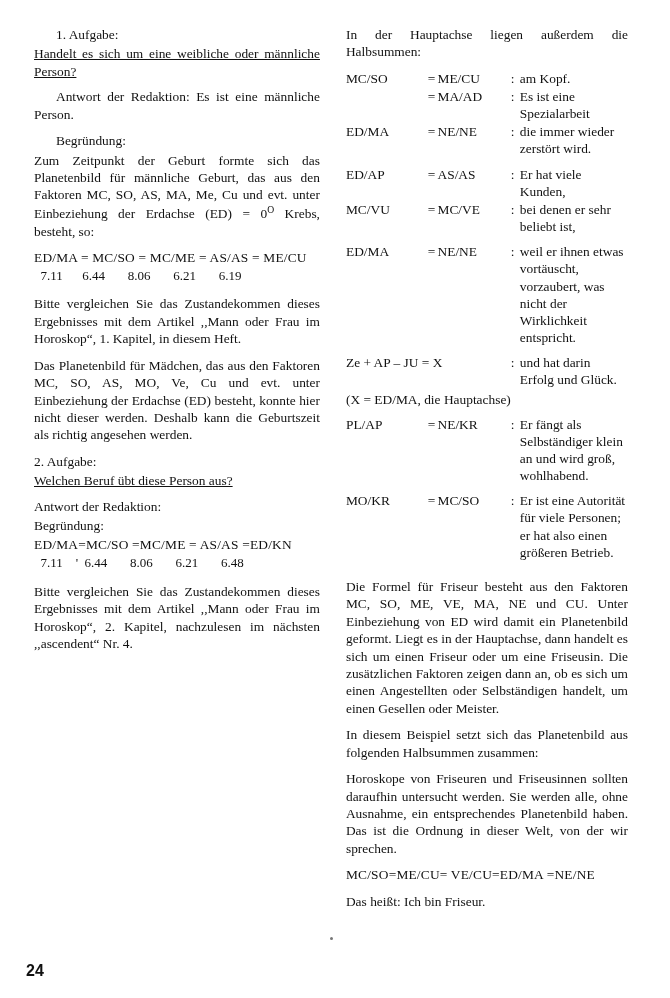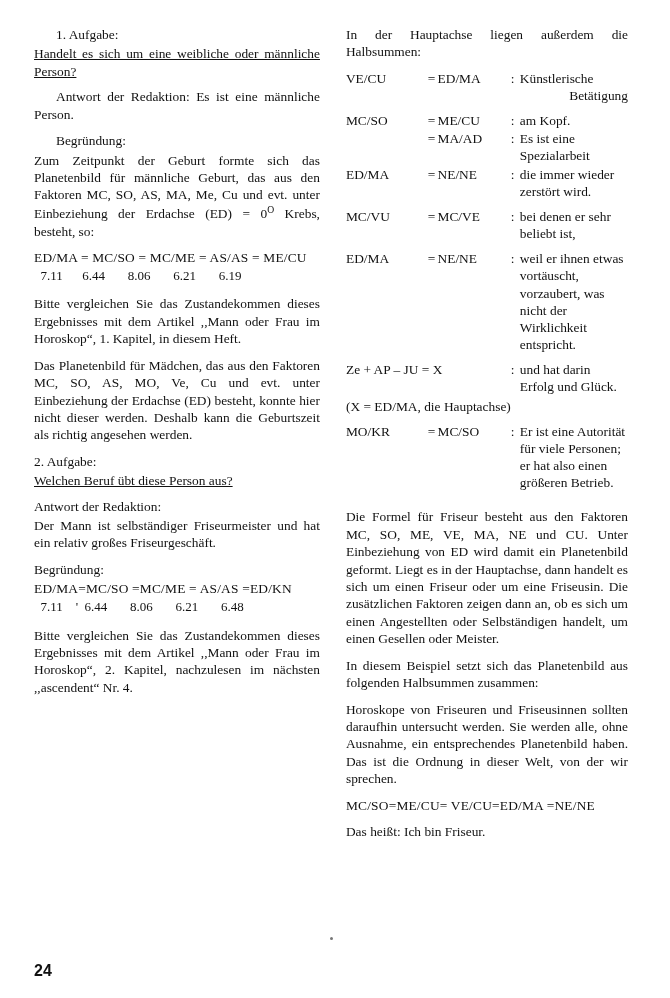--- a/index.html
+++ b/index.html
@@ -74,21 +74,21 @@
   .c-left  { width: 74px; white-space: nowrap; }
   .c-eq    { width: 11px; text-align: center; }
   .c-mid   { width: 68px; white-space: nowrap; }
   .c-colon { width: 9px; }
   .c-desc  { }
   .rowgap td { padding-bottom: 8px; }
   .desc-right { text-align: right; display:block; }
   .paren-row td { padding-top: 1px; padding-bottom: 8px; }
   .page-num {
     position: absolute;
-    left: 34px;
+    left: 26px;
     bottom: 18px;
     font-size: 16px;
     font-weight: bold;
     font-family: "Liberation Sans", sans-serif;
   }
   .dot {
     position: absolute;
     left: 330px;
     bottom: 58px;
     width: 3px; height: 3px;
@@ -109,61 +109,60 @@
       <p class="indent">Antwort der Redaktion: Es ist eine männliche Person.</p>
       <p class="indent nogap">Begründung:</p>
       <p><span>Zum Zeitpunkt der Geburt formte sich das Planetenbild für männliche Geburt, das aus den Faktoren MC, SO, AS, MA, Me, Cu und evt. unter Einbeziehung der Erdachse (ED) = 0</span><span class="sup">O</span><span> Krebs, besteht, so:</span></p>
       <p class="formula">ED/MA = MC/SO = MC/ME = AS/AS = ME/CU</p>
       <p class="formula-nums">  7.11      6.44       8.06       6.21       6.19</p>
       <p>Bitte vergleichen Sie das Zustandekommen dieses Ergebnisses mit dem Artikel ,,Mann oder Frau im Horoskop“, 1. Kapitel, in diesem Heft.</p>
       <p>Das Planetenbild für Mädchen, das aus den Faktoren MC, SO, AS, MO, Ve, Cu und evt. unter Einbeziehung der Erdachse (ED) besteht, konnte hier nicht dieser werden. Deshalb kann die Geburtszeit als richtig angesehen werden.</p>
       <p class="nogap">2. Aufgabe:</p>
       <p class="heading-q">Welchen Beruf übt diese Person aus?</p>
       <p class="nogap">Antwort der Redaktion:</p>
-      <p>Der Mann ist selbständiger Friseurmeister und hat ein relativ großes Friseurgeschäft.</p>
       <p class="nogap">Begründung:</p>
       <p class="formula">ED/MA=MC/SO =MC/ME = AS/AS =ED/KN</p>
       <p class="formula-nums">  7.11    '  6.44       8.06       6.21       6.48</p>
       <p>Bitte vergleichen Sie das Zustandekommen dieses Ergebnisses mit dem Artikel ,,Mann oder Frau im Horoskop“, 2. Kapitel, nachzulesen im nächsten ,,ascendent“ Nr. 4.</p>
 
     </div>
 
     <div class="col right">
 
       <p>In der Hauptachse liegen außerdem die Halbsummen:</p>
 
       <table class="hs-table">
         <tbody id="halfsums-body">
-            <tr class="rowgap">
-              <td class="c-left">VE/CU</td>
-              <td class="c-eq">=</td>
-              <td class="c-mid">ED/MA</td>
-              <td class="c-colon">:</td>
-              <td class="c-desc">Künstlerische<span class="desc-right">Betätigung</span></td>
-            </tr>
             <tr>
               <td class="c-left">MC/SO</td>
               <td class="c-eq">=</td>
               <td class="c-mid">ME/CU</td>
               <td class="c-colon">:</td>
               <td class="c-desc">am Kopf.</td>
             </tr>
             <tr>
               <td class="c-left"></td>
               <td class="c-eq">=</td>
               <td class="c-mid">MA/AD</td>
               <td class="c-colon">:</td>
               <td class="c-desc">Es ist eine Spezialarbeit</td>
             </tr>
             <tr class="rowgap">
               <td class="c-left">ED/MA</td>
               <td class="c-eq">=</td>
               <td class="c-mid">NE/NE</td>
               <td class="c-colon">:</td>
               <td class="c-desc">die immer wieder zerstört wird.</td>
+            </tr>
+            <tr>
+              <td class="c-left">ED/AP</td>
+              <td class="c-eq">=</td>
+              <td class="c-mid">AS/AS</td>
+              <td class="c-colon">:</td>
+              <td class="c-desc">Er hat viele Kunden,</td>
             </tr>
             <tr class="rowgap">
               <td class="c-left">MC/VU</td>
               <td class="c-eq">=</td>
               <td class="c-mid">MC/VE</td>
               <td class="c-colon">:</td>
               <td class="c-desc">bei denen er sehr beliebt ist,</td>
             </tr>
             <tr class="rowgap">
               <td class="c-left">ED/MA</td>
@@ -174,20 +173,27 @@
             </tr>
             <tr>
               <td class="c-left" colspan="3" style="width: 153px;">Ze + AP – JU = X</td>
               <td class="c-colon">:</td>
               <td class="c-desc">und hat darin Erfolg und Glück.</td>
             </tr>
             <tr class="paren-row">
               <td class="c-left" colspan="3" style="width: 153px;">(X = ED/MA, die Hauptachse)</td>
               <td class="c-colon"></td>
               <td class="c-desc"></td>
+            </tr>
+            <tr class="rowgap">
+              <td class="c-left">PL/AP</td>
+              <td class="c-eq">=</td>
+              <td class="c-mid">NE/KR</td>
+              <td class="c-colon">:</td>
+              <td class="c-desc">Er fängt als Selbständiger klein an und wird groß, wohlhabend.</td>
             </tr>
             <tr class="rowgap">
               <td class="c-left">MO/KR</td>
               <td class="c-eq">=</td>
               <td class="c-mid">MC/SO</td>
               <td class="c-colon">:</td>
               <td class="c-desc">Er ist eine Autorität für viele Personen; er hat also einen größeren Betrieb.</td>
             </tr>
           </tbody>
       </table>

